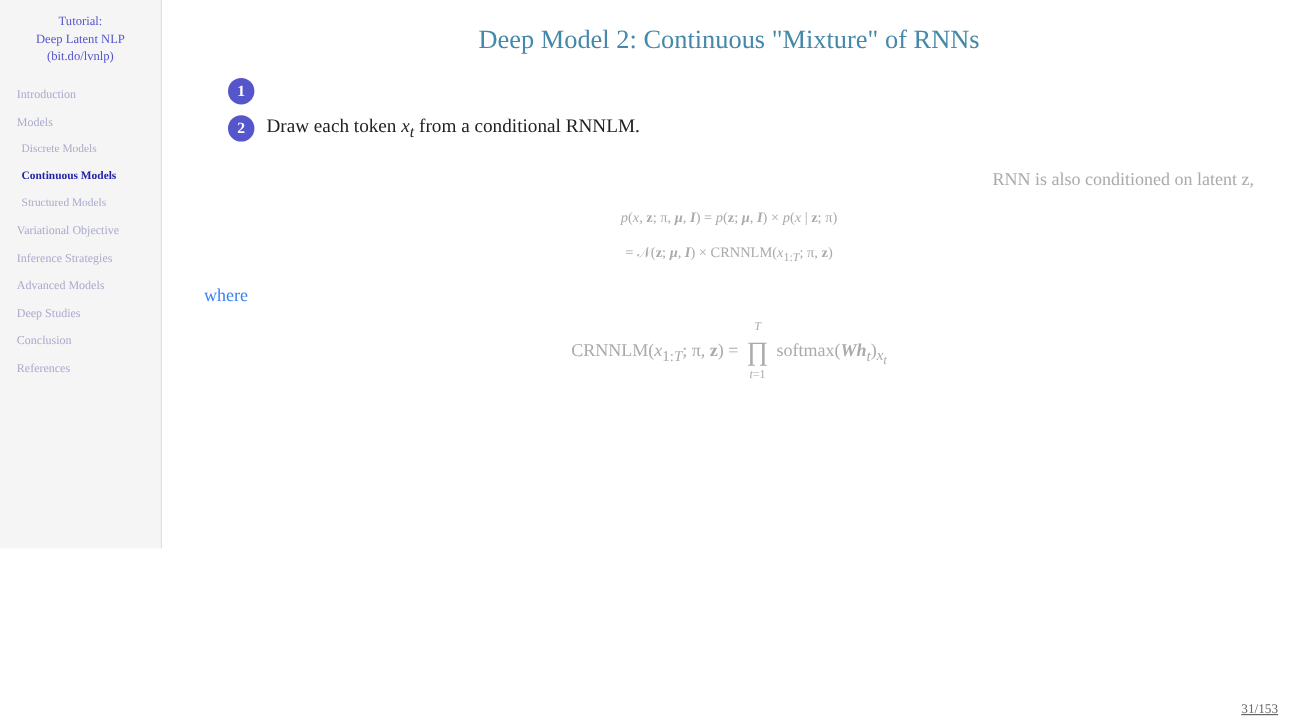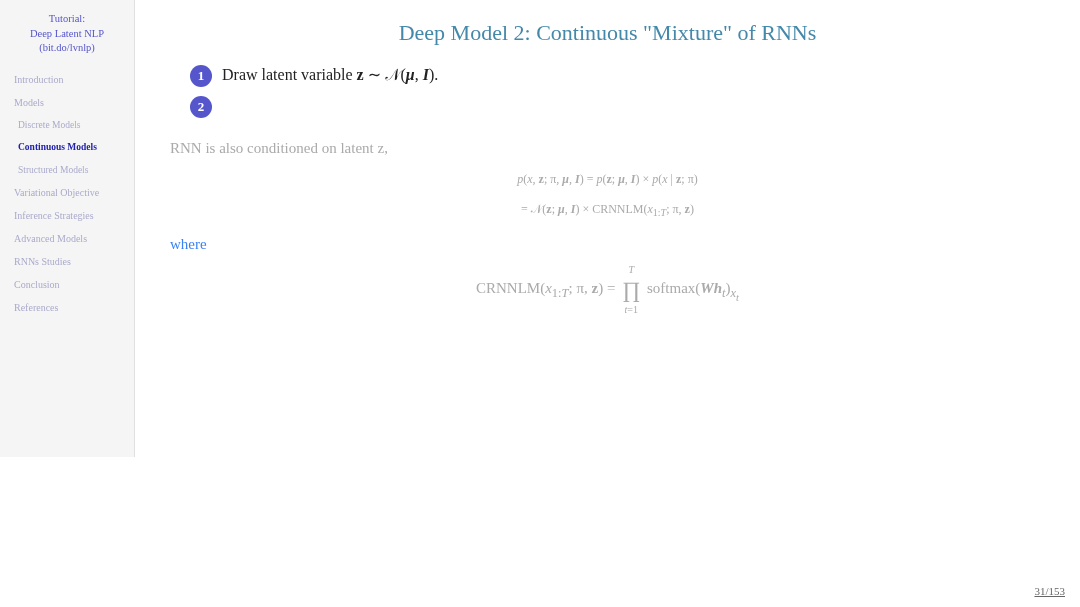--- a/index.html
+++ b/index.html
@@ -98,20 +98,21 @@
       flex-shrink: 0;
       margin-top: 1px;
     }
     .step-text {
       line-height: 1.4;
     }
     .gray-text {
       color: #aaaaaa;
       font-size: 15px;
       margin-bottom: 8px;
+      text-align: right;
     }
     .math-block {
       text-align: center;
       color: #aaaaaa;
       font-size: 12px;
       margin: 4px 0;
       line-height: 1.8;
     }
     .where-label {
       color: #3b82f6;
@@ -155,43 +156,43 @@
   <div class="sidebar-item inactive">
     <span>Variational Objective</span>
   </div>
   <div class="sidebar-item inactive">
     <span>Inference Strategies</span>
   </div>
   <div class="sidebar-item inactive">
     <span>Advanced Models</span>
   </div>
   <div class="sidebar-item inactive">
-    <span>RNNs Studies</span>
+    <span>Deep Studies</span>
   </div>
   <div class="sidebar-item inactive">
     <span>Conclusion</span>
   </div>
   <div class="sidebar-item inactive">
     <span>References</span>
   </div>
 </div>
 
 <div class="main">
   <div class="slide-title">Deep Model 2: Continuous "Mixture" of RNNs</div>
 
 
   <div class="steps">
     <div class="step">
       <span class="step-num">1</span>
-      <span class="step-text">
-        Draw latent variable <strong>z</strong> ∼ 𝒩(<strong><em>μ</em></strong>, <strong><em>I</em></strong>).
-      </span>
     </div>
     <div class="step">
       <span class="step-num">2</span>
+      <span class="step-text">
+        Draw each token <em>x<sub>t</sub></em> from a conditional RNNLM.
+      </span>
     </div>
   </div>
 
   <div class="gray-text">
     RNN is also conditioned on latent z,
   </div>
 
   <div class="math-block">
     <em>p</em>(<em>x</em>, <strong>z</strong>; π, <strong><em>μ</em></strong>, <strong><em>I</em></strong>) = <em>p</em>(<strong>z</strong>; <strong><em>μ</em></strong>, <strong><em>I</em></strong>) × <em>p</em>(<em>x</em> | <strong>z</strong>; π)
   </div>

